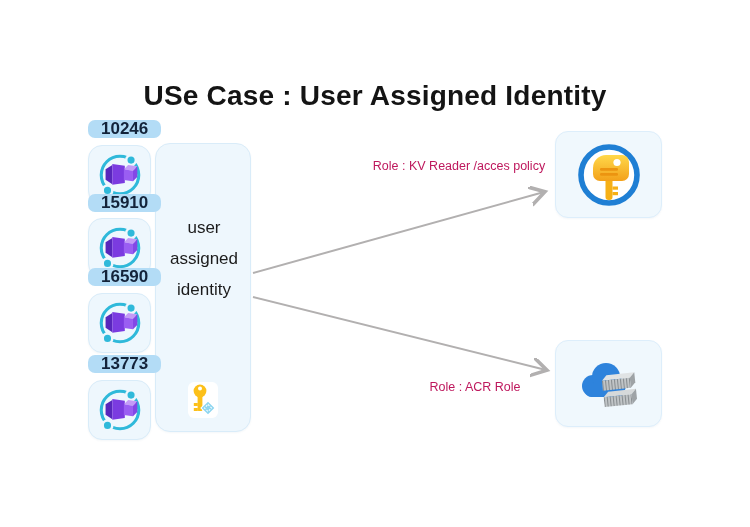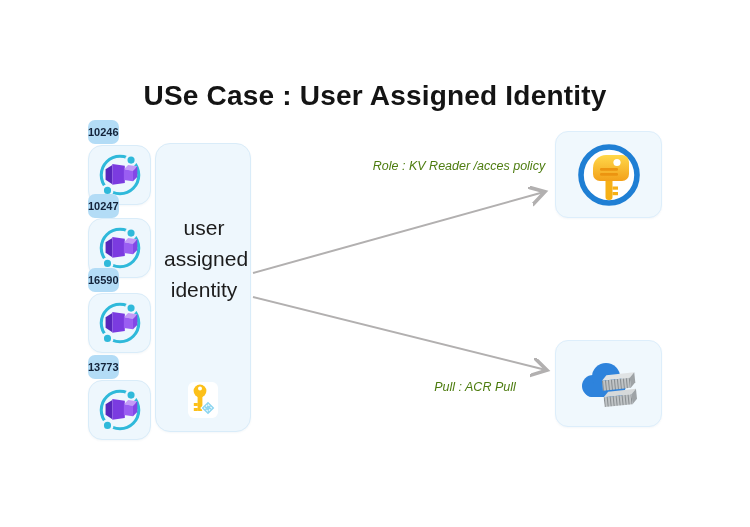--- a/index.html
+++ b/index.html
@@ -3,40 +3,40 @@
 <meta charset="utf-8">
 <style>
   html,body{margin:0;padding:0;background:#ffffff;}
   body{font-family:"Liberation Sans", sans-serif;}
   .canvas{position:relative;width:750px;height:527px;background:#ffffff;overflow:hidden;}
 
   .title{position:absolute;top:80px;left:0;width:750px;text-align:center;
          font-size:28px;font-weight:600;color:#141414;letter-spacing:.2px;margin:0;}
 
   
-  .badge{position:absolute;left:88px;height:24px;display:inline-flex;align-items:center;
-         padding:0 0;background:#b3dcf6;border-radius:7px;font-size:11px;font-weight:600;
+  .badge{position:absolute;left:88px;height:18px;display:inline-flex;align-items:center;
+         padding:0 13px;background:#b3dcf6;border-radius:7px;font-size:17px;font-weight:600;
          color:#13233a;z-index:3;}
   .app-card{position:absolute;left:88px;width:63px;height:60px;background:#eef7fd;
             border:1.5px solid #d9ecf9;border-radius:14px;box-sizing:border-box;
             display:flex;align-items:center;justify-content:center;z-index:1;
             box-shadow:0 1px 2px rgba(30,90,140,.05);}
 
   
   .identity-box{position:absolute;left:155px;top:143px;width:96px;height:289px;
                 background:#eef7fd;border:1.5px solid #d9ecf9;border-radius:15px;
                 box-sizing:border-box;z-index:0;box-shadow:0 1px 2px rgba(30,90,140,.05);}
   .identity-label{position:absolute;top:68px;left:8px;width:80px;text-align:center;
-                  font-size:21px;line-height:31px;color:#1c1c1c;font-weight:400;}
+                  font-size:17px;line-height:31px;color:#1c1c1c;font-weight:400;}
   .identity-key{position:absolute;bottom:10px;left:50%;transform:translateX(-50%);}
 
   
   .arrows{position:absolute;left:0;top:0;width:750px;height:527px;pointer-events:none;}
 
-  .arrow-label{position:absolute;font-size:12.5px;font-weight:500;color:#4d7c0f;text-align:center;font-style:italic;}
+  .arrow-label{position:absolute;font-size:12.5px;font-weight:500;color:#be185d;text-align:center;}
   .arrow-label.kv{left:353px;top:159px;width:212px;}
   .arrow-label.acr{left:400px;top:380px;width:150px;}
 
   
   .target-card{position:absolute;left:555px;width:107px;height:87px;background:#f0f8fd;
                border:1.5px solid #ddeefb;border-radius:13px;box-sizing:border-box;
                display:flex;align-items:center;justify-content:center;
                box-shadow:0 1px 2px rgba(30,90,140,.05);}
   .target-card.kv{top:131px;}
   .target-card.acr{top:340px;}
@@ -71,21 +71,21 @@
     </defs>
   </svg>
 
   <span class="badge" style="top:120px">10246</span>
   <div class="app-card" style="top:145px">
     <svg width="50" height="50" viewBox="0 0 52 52">
         <use href="#app-icon"></use>
       </svg>
   </div>
 
-  <span class="badge" style="top:194px">10247</span>
+  <span class="badge" style="top:194px">15910</span>
   <div class="app-card" style="top:218px">
     <svg width="50" height="50" viewBox="0 0 52 52">
         <use href="#app-icon"></use>
       </svg>
   </div>
 
   <span class="badge" style="top:268px">16590</span>
   <div class="app-card" style="top:293px">
     <svg width="50" height="50" viewBox="0 0 52 52">
         <use href="#app-icon"></use>
@@ -119,21 +119,21 @@
     <defs>
       <marker id="arrowhead" markerWidth="11" markerHeight="11" refX="7" refY="4.5" orient="auto">
         <path d="M0 0 L7.5 4.5 L0 9" fill="none" stroke="#b2b0b0" stroke-width="1.8" stroke-linecap="round"></path>
       </marker>
     </defs>
     <line x1="253" y1="273" x2="544" y2="192" stroke="#b2b0b0" stroke-width="2" marker-end="url(#arrowhead)"></line>
     <line x1="253" y1="297" x2="546" y2="370" stroke="#b2b0b0" stroke-width="2" marker-end="url(#arrowhead)"></line>
   </svg>
 
   <div class="arrow-label kv">Role : KV Reader /acces policy</div>
-  <div class="arrow-label acr">Pull : ACR Pull</div>
+  <div class="arrow-label acr">Role : ACR Role</div>
 
   <div class="target-card kv">
     <svg width="66" height="66" viewBox="0 0 66 66">
       <circle cx="33" cy="33" r="28" fill="#ffffff" stroke="#1f7fd4" stroke-width="5.6"></circle>
       <path d="M30 13 h16 a7 7 0 0 1 7 7 v12 a7 7 0 0 1 -7 7 H24 a7 7 0 0 1 -7 -7 V26 a13 13 0 0 1 13 -13 z" fill="url(#gold)"></path>
       <circle cx="41" cy="20.5" r="3.6" fill="#ffffff"></circle>
       <rect x="24" y="26" width="18" height="2.8" rx="1.2" fill="#ec9410"></rect>
       <rect x="24" y="31" width="18" height="2.8" rx="1.2" fill="#ec9410"></rect>
       <path d="M29.5 39 h7 v16 a3 3 0 0 1 -3 3 h-1 a3 3 0 0 1 -3 -3 z" fill="#f6b016"></path>
       <rect x="36.5" y="44.5" width="5.5" height="3.2" fill="#f6b016"></rect>

